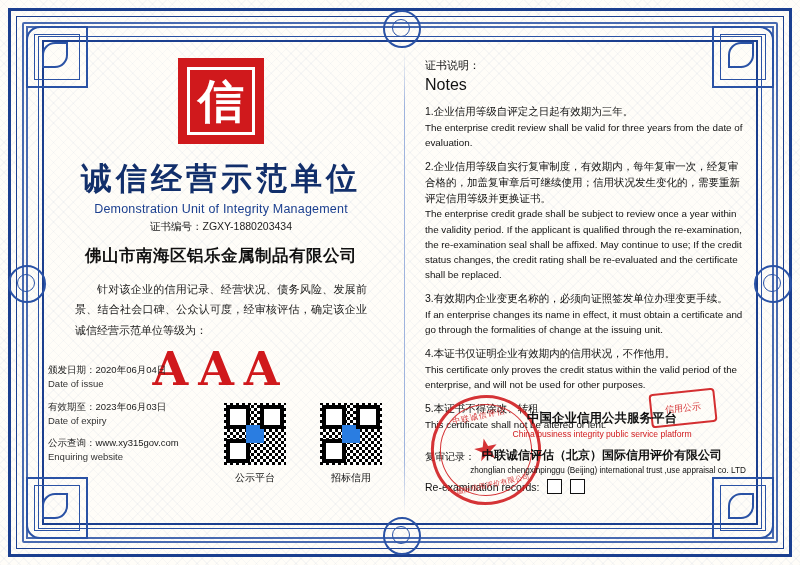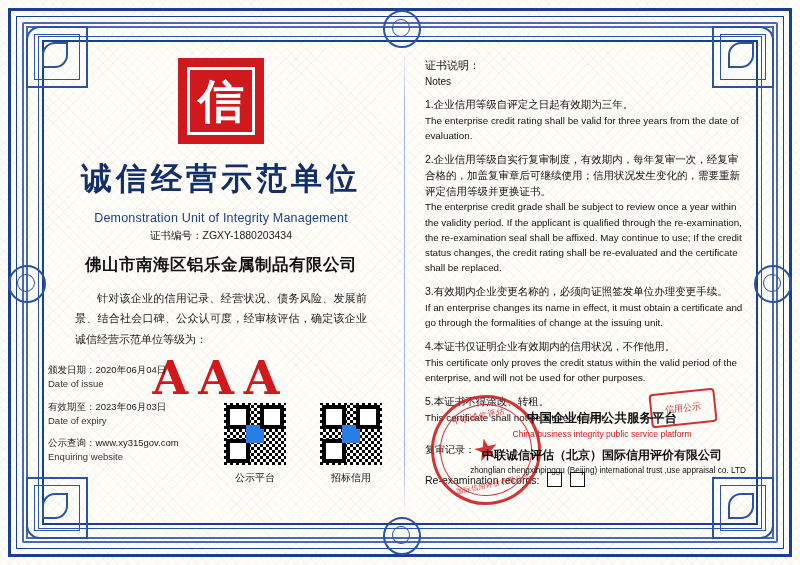--- a/index.html
+++ b/index.html
@@ -107,21 +107,21 @@
   }
   .seal-logo .glyph{position:relative;z-index:2;font-size:46px;}
 
   .title-cn{
     margin-top:14px;
     font-family:"DejaVu Serif", serif;
     font-size:31px;font-weight:bold;letter-spacing:4px;
     color:#122f6b;
   }
   .title-en{
-    margin-top:11px;
+    margin-top:2px;
     font-size:12.5px;color:#1b3f8f;letter-spacing:.2px;
   }
   .cert-no{
     margin-top:4px;font-size:10.5px;color:#222;
   }
   .company{
     margin-top:11px;
     font-family:"DejaVu Serif", serif;
     font-size:16.5px;font-weight:bold;color:#111;letter-spacing:.5px;
   }
@@ -172,21 +172,21 @@
     border:4px solid #000;background:#fff;
   }
   .qr .center{
     position:absolute;left:22px;top:22px;width:18px;height:18px;
     background:#2a7de1;
   }
   .qr-label{margin-top:6px;font-size:10px;color:#111;}
 
   
   .notes-head-cn{font-size:11px;color:#111;margin-bottom:3px;}
-  .notes-head-en{font-size:10px;color:#111;margin-bottom:10px;}
+  .notes-head-en{font-size:16px;color:#111;margin-bottom:10px;}
   .note{margin-bottom:9px;}
   .note .cn{font-size:10.5px;color:#111;line-height:1.5;}
   .note .en{font-size:9.8px;color:#111;line-height:1.55;}
   .review{margin-top:18px;}
   .review .cn{font-size:10px;color:#111;}
   .review .en{font-size:10.5px;color:#111;display:flex;align-items:center;gap:8px;margin-top:15px;}
   .checkbox{
     display:inline-block;width:13px;height:13px;border:1.2px solid #111;background:#fff;
   }
   
@@ -307,21 +307,21 @@
 
     <div class="divider"></div>
 
     <div class="right-pane">
 
       <div class="notes-head-cn">证书说明：</div>
       <div class="notes-head-en">Notes</div>
 
       <div class="note">
         <div class="cn">1.企业信用等级自评定之日起有效期为三年。</div>
-        <div class="en">The enterprise credit rating shall be valid for three years from the date of evaluation.</div>
+        <div class="en">The enterprise credit review shall be valid for three years from the date of evaluation.</div>
       </div>
       <div class="note">
         <div class="cn">2.企业信用等级自实行复审制度，有效期内，每年复审一次，经复审合格的，加盖复审章后可继续使用；信用状况发生变化的，需要重新评定信用等级并更换证书。</div>
         <div class="en">The enterprise credit grade shall be subject to review once a year within the validity period. If the applicant is qualified through the re-examination, the re-examination seal shall be affixed. May continue to use; If the credit status changes, the credit rating shall be re-evaluated and the certificate shall be replaced.</div>
       </div>
       <div class="note">
         <div class="cn">3.有效期内企业变更名称的，必须向证照签发单位办理变更手续。</div>
         <div class="en">If an enterprise changes its name in effect, it must obtain a certificate and go through the formalities of change at the issuing unit.</div>
       </div>
       <div class="note">

